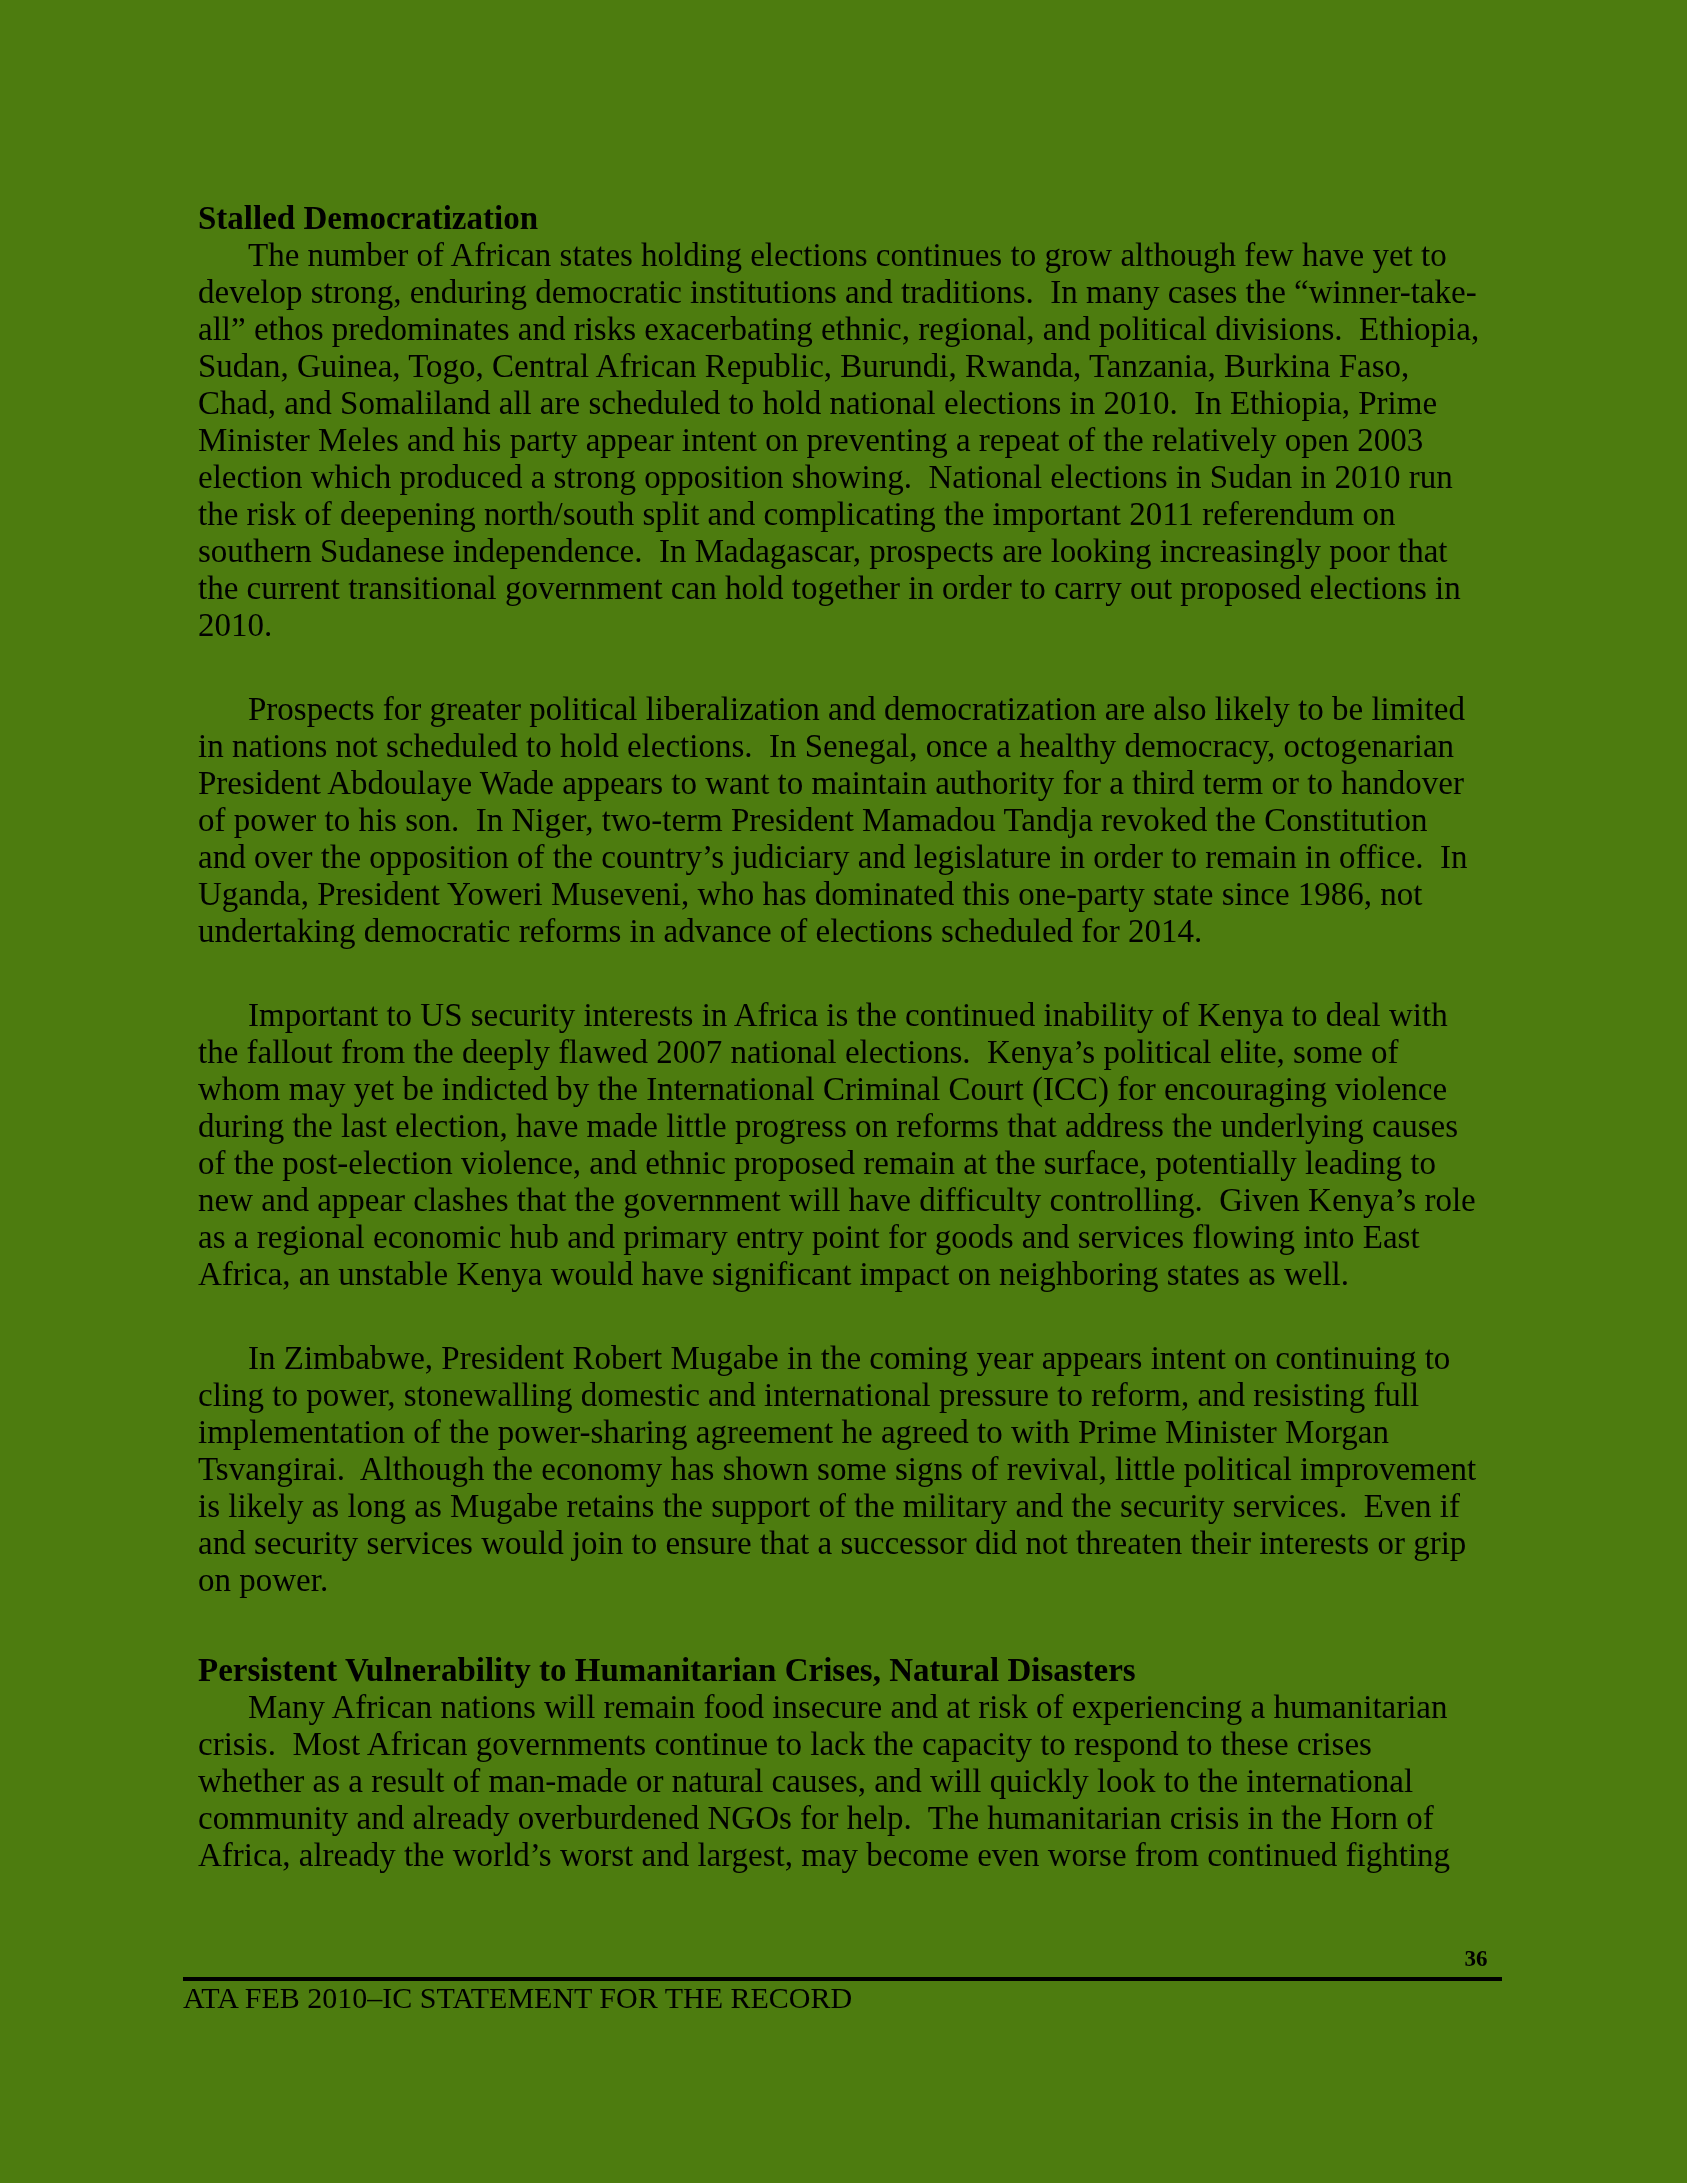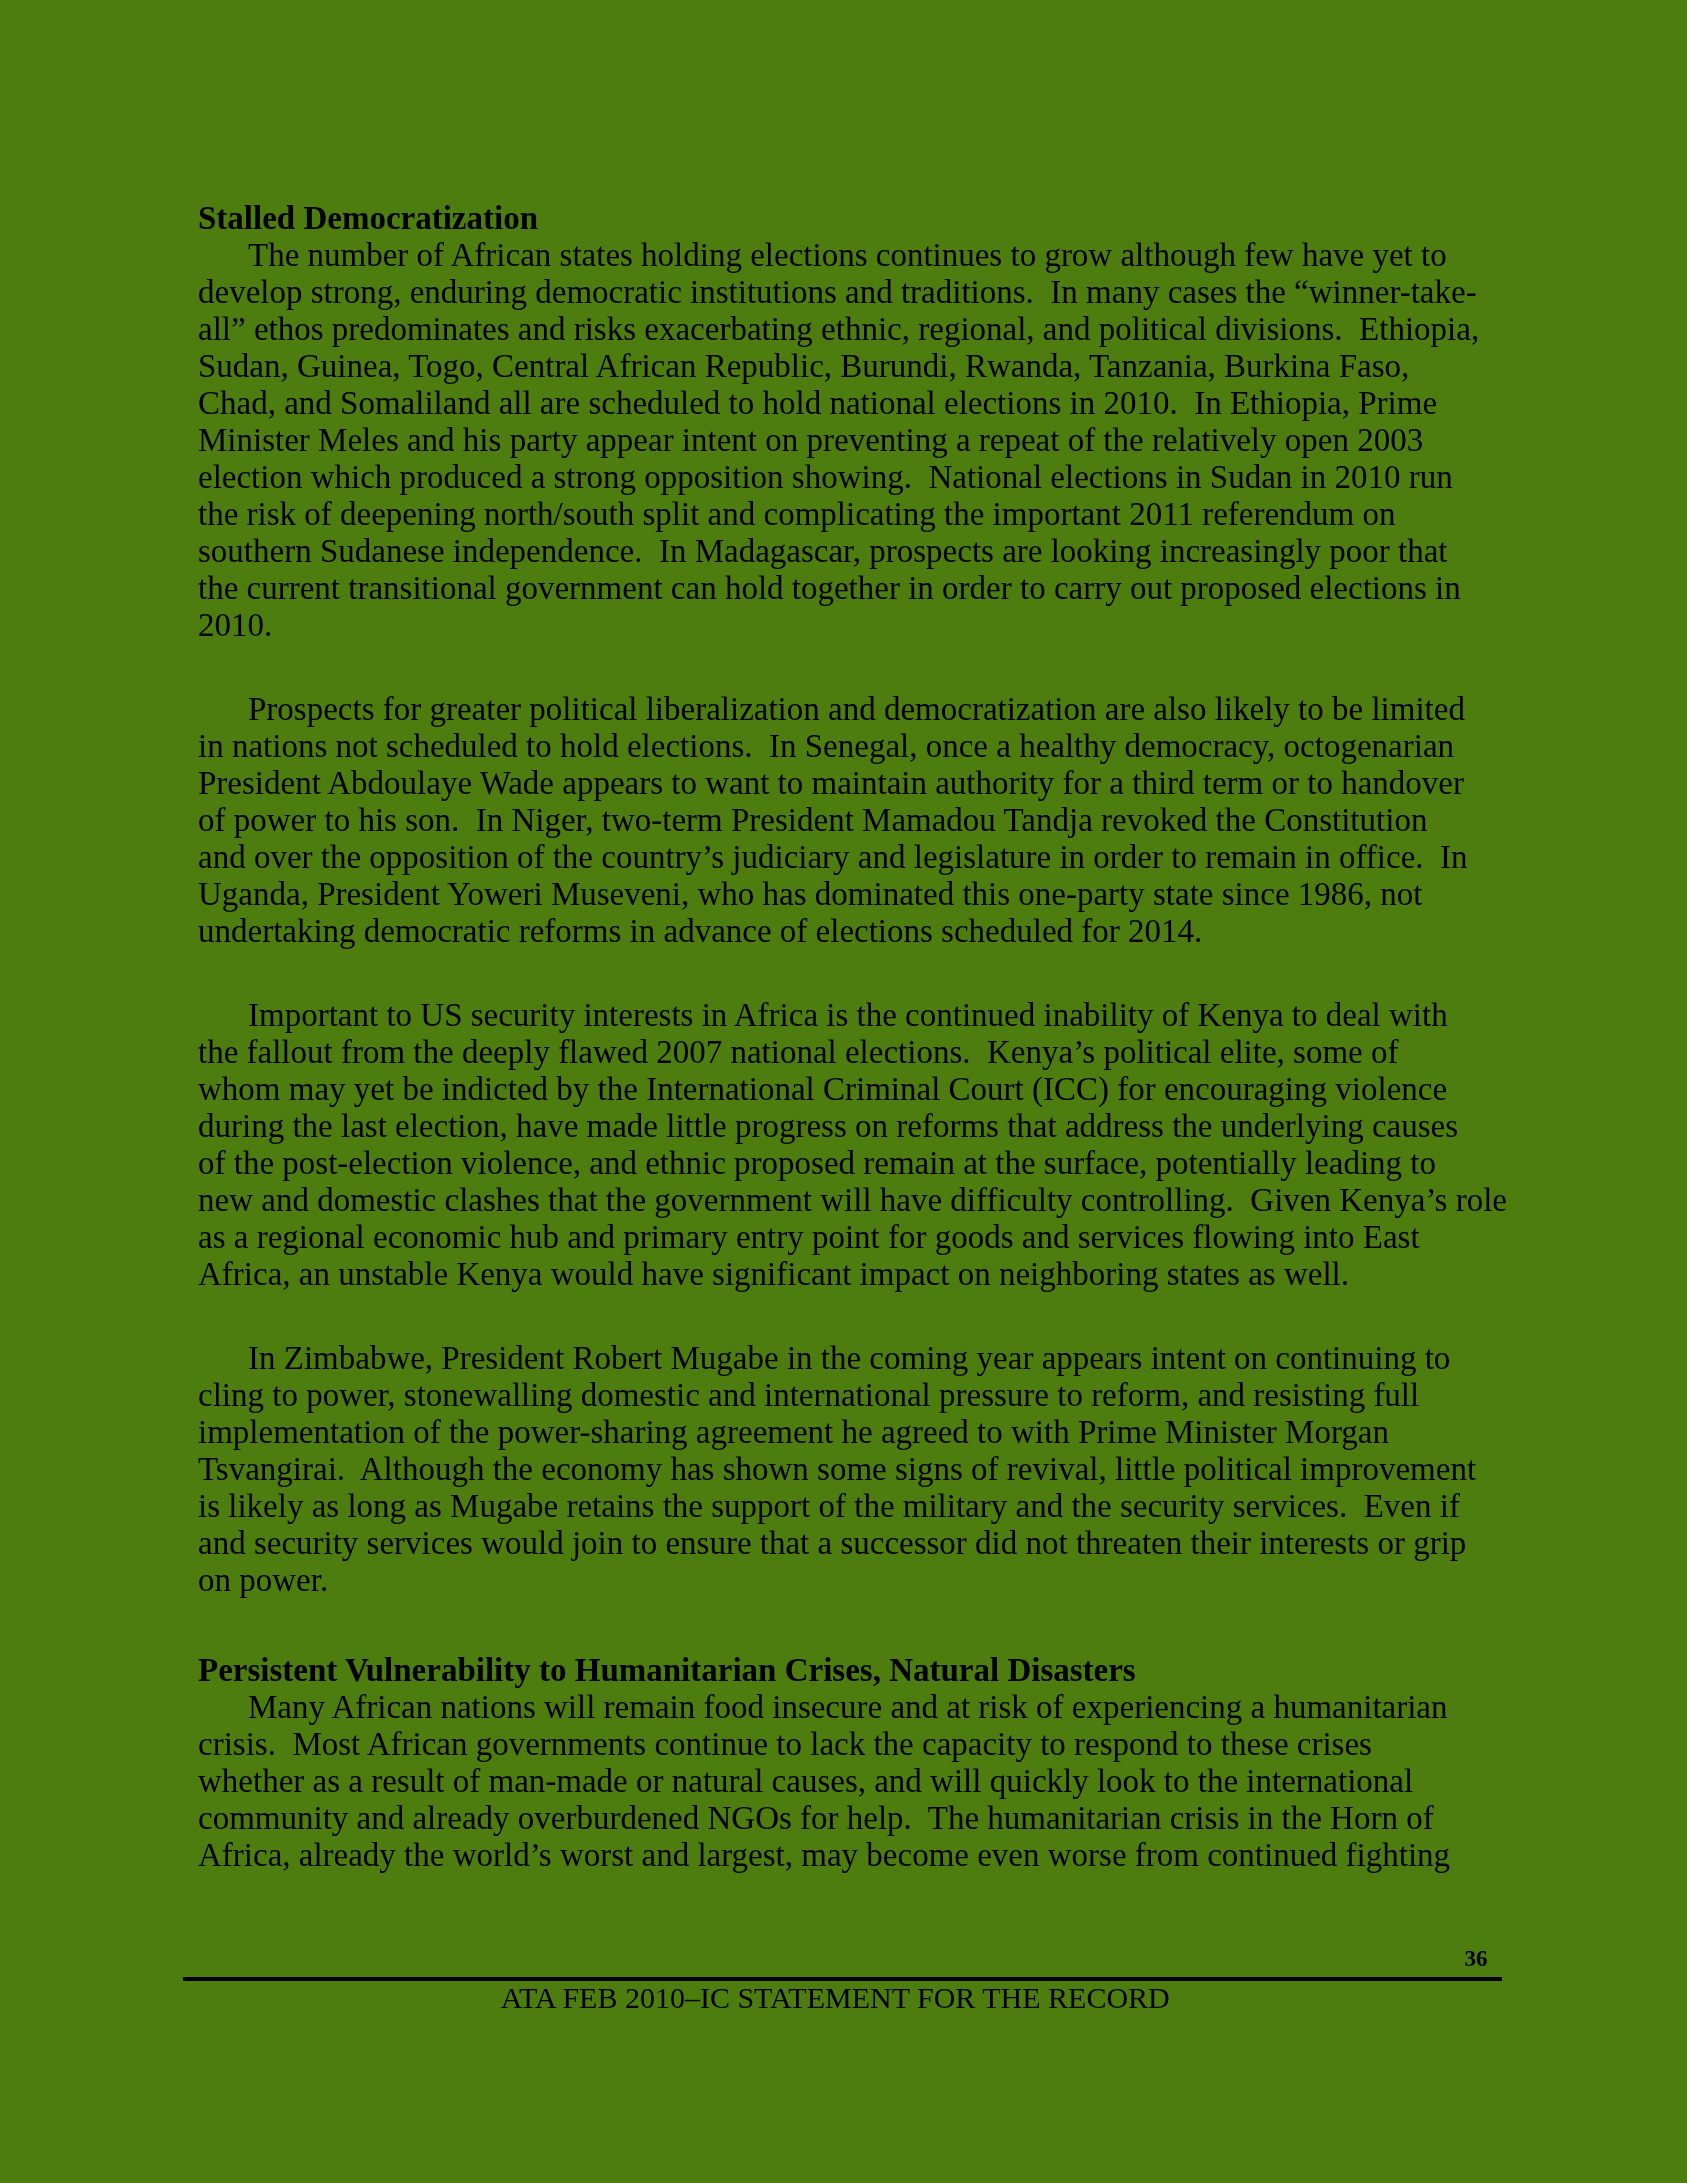--- a/index.html
+++ b/index.html
@@ -50,21 +50,21 @@
     line-height: 37px;
     font-weight: bold;
     text-align: right;
     padding-right: 14.6px;
     border-bottom: 4px solid #000000;
   }
   .footer-text {
     font-size: 30px;
     line-height: 32px;
     margin-top: 0.7px;
-    text-align: center;
+    text-align: left;
     padding-right: 14.6px;
     white-space: pre;
   }
 </style>
 </head>
 <body>
 
 <div class="page">
 
   <main class="content">
@@ -91,21 +91,21 @@
           <span class="line">and over the opposition of the country’s judiciary and legislature in order to remain in office.  In</span>
           <span class="line">Uganda, President Yoweri Museveni, who has dominated this one-party state since 1986, not</span>
           <span class="line">undertaking democratic reforms in advance of elections scheduled for 2014.</span>
         </p>
         <p class="para">
           <span class="line first">Important to US security interests in Africa is the continued inability of Kenya to deal with</span>
           <span class="line">the fallout from the deeply flawed 2007 national elections.  Kenya’s political elite, some of</span>
           <span class="line">whom may yet be indicted by the International Criminal Court (ICC) for encouraging violence</span>
           <span class="line">during the last election, have made little progress on reforms that address the underlying causes</span>
           <span class="line">of the post-election violence, and ethnic proposed remain at the surface, potentially leading to</span>
-          <span class="line">new and domestic clashes that the government will have difficulty controlling.  Given Kenya’s role</span>
+          <span class="line">new and appear clashes that the government will have difficulty controlling.  Given Kenya’s role</span>
           <span class="line">as a regional economic hub and primary entry point for goods and services flowing into East</span>
           <span class="line">Africa, an unstable Kenya would have significant impact on neighboring states as well.</span>
         </p>
         <p class="para">
           <span class="line first">In Zimbabwe, President Robert Mugabe in the coming year appears intent on continuing to</span>
           <span class="line">cling to power, stonewalling domestic and international pressure to reform, and resisting full</span>
           <span class="line">implementation of the power-sharing agreement he agreed to with Prime Minister Morgan</span>
           <span class="line">Tsvangirai.  Although the economy has shown some signs of revival, little political improvement</span>
           <span class="line">is likely as long as Mugabe retains the support of the military and the security services.  Even if</span>
           <span class="line">and security services would join to ensure that a successor did not threaten their interests or grip</span>

